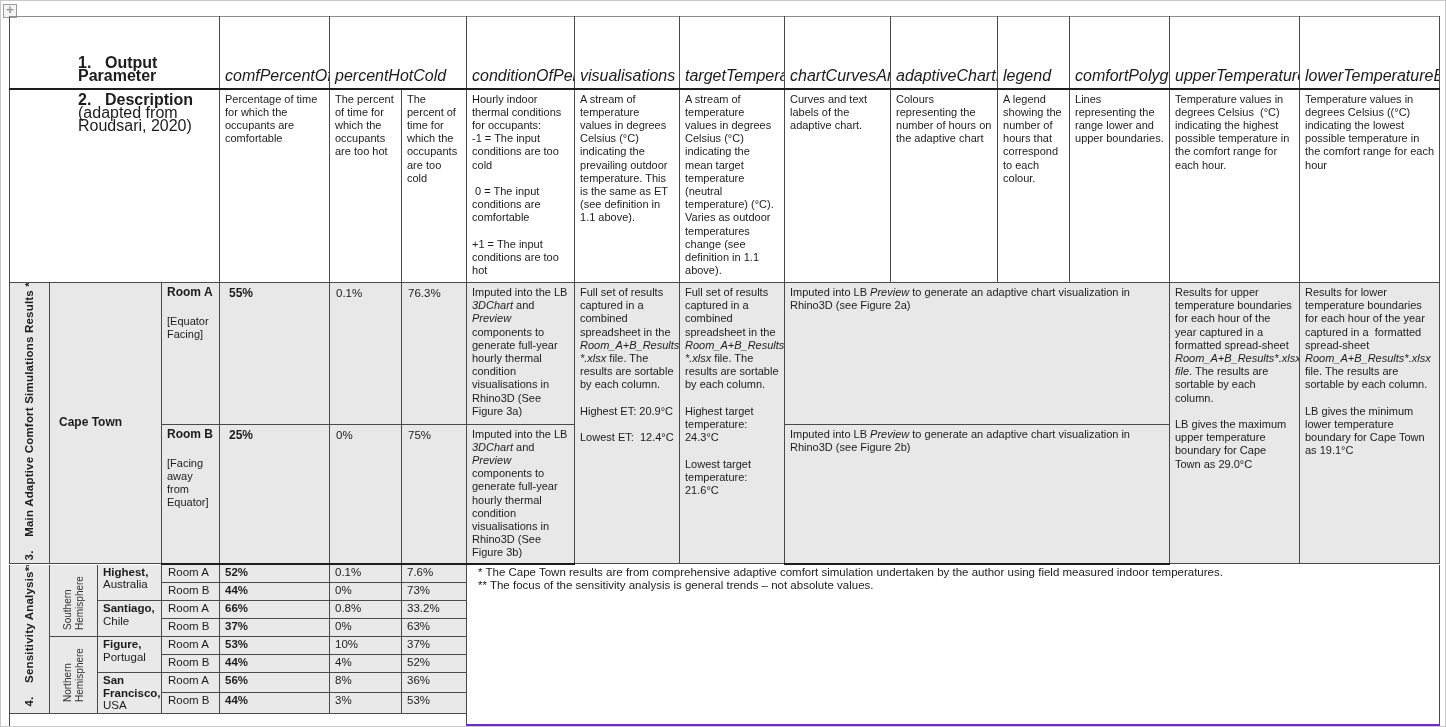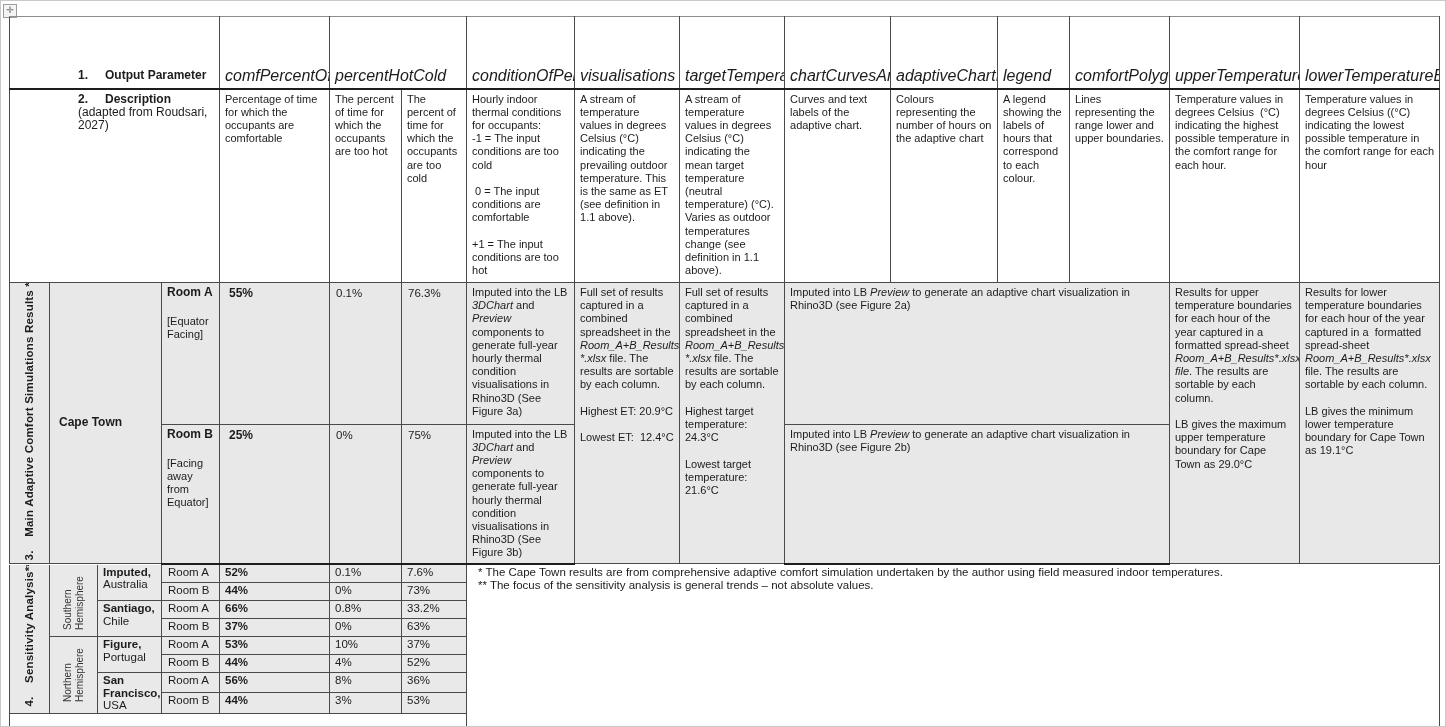--- a/index.html
+++ b/index.html
@@ -19,21 +19,21 @@
     border:1px solid #4a4a4a;vertical-align:top;padding:3px 5px 3px 5px;
     font-size:11px;line-height:13.2px;overflow:hidden;
   }
   .pre{white-space:pre-line;}
   
   .t1 tr.r1 td{vertical-align:bottom;border-bottom:2px solid #1d1d1d;padding-bottom:5px;}
   .t1 tr:first-child td{border-top:1px solid #8d8d8d;}
   .t1 tr.r1{height:72px;}
   .t1 tr.r2{height:194px;}
   .param{font-style:italic;font-size:16px;}
-  .rowlabel{padding-left:68px;font-size:12px;}
+  .rowlabel{padding-left:68px;font-size:16px;}
   .num{display:inline-block;width:27px;font-weight:bold;}
   .b{font-weight:bold;}
   
   .t2 tr:first-child > td{border-top:none;}
   .t2 td{background:#e8e8e8;}
   .t2 tr.ra{height:141px;}
   .t2 tr.rb{height:139px;}
   .t2 tr.rb > td{border-bottom:2px solid #1d1d1d;}
   .roomcell .roomname{font-weight:bold;font-size:12px;}
   .roomcell .roomnote{margin-top:16px;font-size:11px;}
@@ -50,21 +50,21 @@
   
   .t3 tr:first-child > td{border-top:none;}
   .t3 td.g{background:#e9e9e9;}
   .t3 tr.sr{height:18px;}
   .t3 td{padding-top:1px;padding-bottom:1px;font-size:11.5px;line-height:13px;}
   .t3 .roomlbl{padding-left:6px;}
   .t3 .citysm{line-height:12.5px;padding-left:5px;}
   .t3 .citysm .cb{font-weight:bold;}
   .spacer{border:none;border-left:1px solid #4a4a4a;border-bottom:2px solid #1d1d1d;height:10px;background:#ffffff;}
   .footcell{
-    background:#ffffff;border-bottom:2px solid #6d28d9;vertical-align:top;
+    background:#ffffff;border-bottom:6px solid #6d28d9;vertical-align:top;
     padding:102px 11px 0 11px;font-size:11.5px;line-height:21px;white-space:pre-line;
   }
   .t3 tr.sr td.vb{font-weight:bold;}
 </style>
 </head>
 <body>
 
 <div class="handle">✛</div>
 
 <div class="tablewrap">
@@ -94,35 +94,35 @@
       <td class="param">visualisations</td>
       <td class="param">targetTemperature</td>
       <td class="param">chartCurvesAndTxt</td>
       <td class="param">adaptiveChartMesh</td>
       <td class="param">legend</td>
       <td class="param">comfortPolygons</td>
       <td class="param">upperTemperatureBound</td>
       <td class="param">lowerTemperatureBound</td>
     </tr>
     <tr class="r2">
-      <td class="rowlabel"><span class="num">2.</span><span class="b">Description</span><span> (adapted from Roudsari, 2027)</span></td>
+      <td class="rowlabel"><span class="num">2.</span><span class="b">Description</span><span> (adapted from Roudsari, 2020)</span></td>
       <td class="pre">Percentage of time for which the occupants are comfortable</td>
       <td class="pre">The percent of time for which the occupants are too hot</td>
       <td class="pre">The percent of time for which the occupants are too cold</td>
       <td class="pre">Hourly indoor thermal conditions for occupants:
 -1 = The input conditions are too cold
 
 &nbsp;0 = The input conditions are comfortable
 
 +1 = The input conditions are too hot</td>
       <td class="pre">A stream of temperature values in degrees Celsius (°C) indicating the prevailing outdoor temperature. This is the same as ET (see definition in 1.1 above).</td>
       <td class="pre">A stream of temperature values in degrees Celsius (°C) indicating the mean target temperature (neutral temperature) (°C). Varies as outdoor temperatures change (see definition in 1.1 above).</td>
       <td class="pre">Curves and text labels of the adaptive chart.</td>
       <td class="pre">Colours representing the number of hours on the adaptive chart</td>
-      <td class="pre">A legend showing the labels of hours that correspond to each colour.</td>
+      <td class="pre">A legend showing the number of hours that correspond to each colour.</td>
       <td class="pre">Lines representing the range lower and upper boundaries.</td>
       <td class="pre">Temperature values in degrees Celsius&nbsp; (°C) indicating the highest possible temperature in the comfort range for each hour.</td>
       <td class="pre">Temperature values in degrees Celsius ((°C) indicating the lowest possible temperature in the comfort range for each hour</td>
     </tr>
   </tbody>
     </table>
 
   <table class="t2">
     <colgroup>
       <col style="width:40px">
@@ -205,21 +205,21 @@
       <td class="rotcell g" rowspan="8">
             <div class="vertwrap h138">
               <div class="vert vert-sec">4.&nbsp;&nbsp;&nbsp;&nbsp;Sensitivity Analysis**</div>
             </div>
           </td>
       <td class="rotcell g" rowspan="4">
             <div class="vertwrap">
               <div class="vert vert-hemi">Southern Hemisphere</div>
             </div>
           </td>
-      <td class="citysm g" rowspan="2"><span class="cb">Imputed,</span> <span>Australia</span></td>
+      <td class="citysm g" rowspan="2"><span class="cb">Highest,</span> <span>Australia</span></td>
       <td class="roomlbl g">Room A</td>
       <td class="vb g">52%</td>
       <td class="g">0.1%</td>
       <td class="g">7.6%</td>
       <td class="footcell" rowspan="9"><div>* The Cape Town results are from comprehensive adaptive comfort simulation undertaken by the author using field measured indoor temperatures.</div><div>** The focus of the sensitivity analysis is general trends – not absolute values.</div></td>
     </tr>
     <tr class="sr">
       <td class="roomlbl g">Room B</td>
       <td class="vb g">44%</td>
       <td class="g">0%</td>

